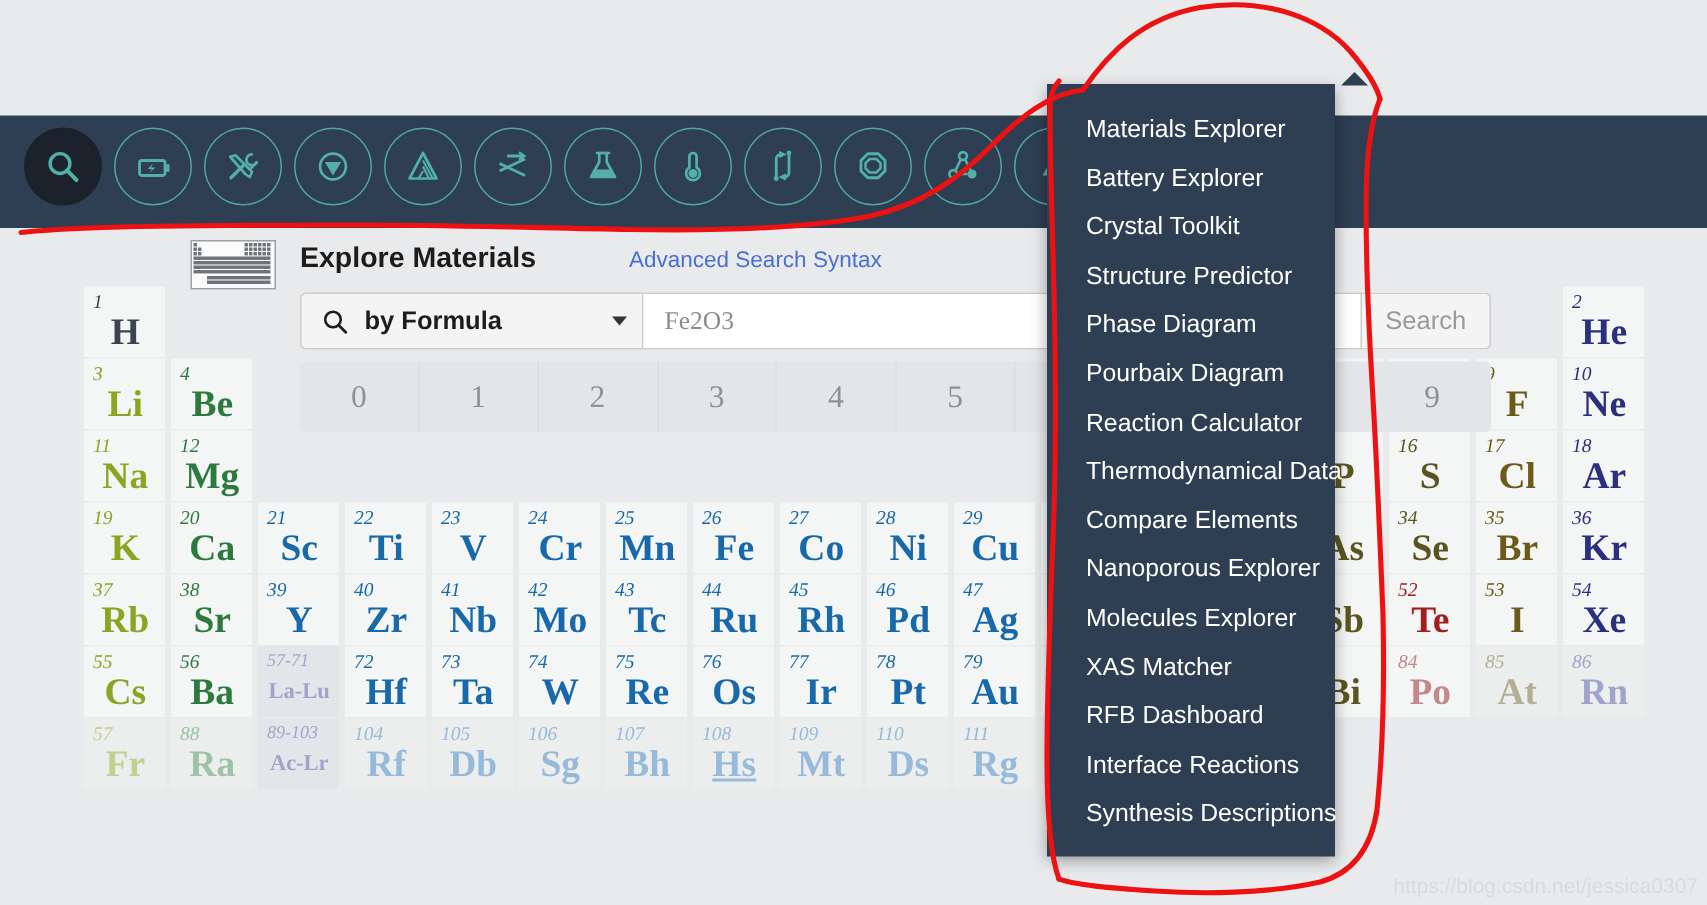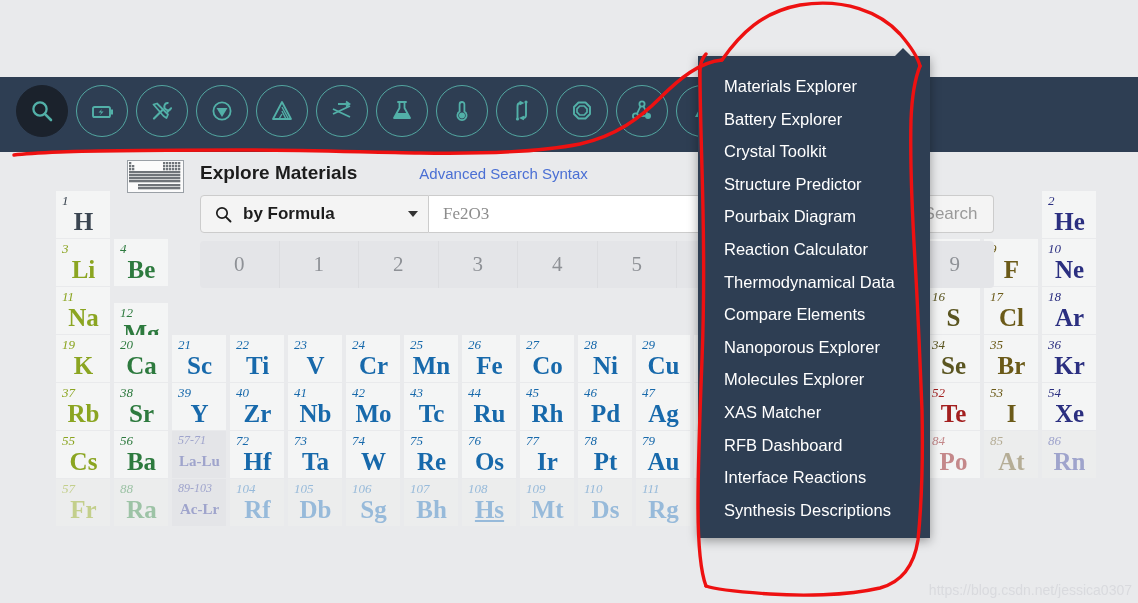--- a/index.html
+++ b/index.html
@@ -132,21 +132,21 @@
   .numcell {
     flex: 1; display: flex; align-items: center; justify-content: center;
     font-size: 21px; color: #8e9196;
     border-right: 1px solid #dcdde0;
     font-family: "Liberation Serif", serif;
   }
   .numcell:last-child { border-right: none; }
 
   
   .dropdown {
-    position: absolute; left: 698px; top: 56px; width: 232px;
+    position: absolute; left: 698px; top: 56px; width: 192px;
     background: #2e3e53; padding: 14px 0 12px 0;
     box-shadow: 0 3px 10px rgba(0,0,0,.35);
     z-index: 40;
   }
   .dropdown::before {
     content: ""; position: absolute; top: -8px; left: 196px;
     border-left: 9px solid transparent; border-right: 9px solid transparent;
     border-bottom: 9px solid #2e3e53;
   }
   .ditem {
@@ -304,21 +304,21 @@
           <div class="sym" style="color: rgb(107, 90, 24);">F</div>
         </div>
         <div class="cell" style="left: 1042px; top: 87px;">
           <div class="num" style="color: rgb(43, 47, 128);">10</div>
           <div class="sym" style="color: rgb(43, 47, 128);">Ne</div>
         </div>
         <div class="cell" style="left: 56px; top: 135px;">
           <div class="num" style="color: rgb(139, 165, 33);">11</div>
           <div class="sym" style="color: rgb(139, 165, 33);">Na</div>
         </div>
-        <div class="cell" style="left: 114px; top: 135px; margin-top: 16px;">
+        <div class="cell" style="left: 114px; top: 135px;">
           <div class="num" style="color: rgb(45, 122, 62);">12</div>
           <div class="sym" style="color: rgb(45, 122, 62);">Mg</div>
         </div>
         <div class="cell" style="left: 752px; top: 135px;">
           <div class="num" style="color: rgb(122, 106, 32);">13</div>
           <div class="sym" style="color: rgb(122, 106, 32);">Al</div>
         </div>
         <div class="cell" style="left: 810px; top: 135px;">
           <div class="num" style="color: rgb(90, 85, 32);">14</div>
           <div class="sym" style="color: rgb(90, 85, 32);">Si</div>
@@ -673,20 +673,21 @@
           <div class="numcell">9</div>
         </div>
     </div>
   </div>
 
   <div class="dropdown">
       <div class="ditem">Materials Explorer</div>
       <div class="ditem">Battery Explorer</div>
       <div class="ditem">Crystal Toolkit</div>
       <div class="ditem">Structure Predictor</div>
+      <div class="ditem">Phase Diagram</div>
       <div class="ditem">Pourbaix Diagram</div>
       <div class="ditem">Reaction Calculator</div>
       <div class="ditem">Thermodynamical Data</div>
       <div class="ditem">Compare Elements</div>
       <div class="ditem">Nanoporous Explorer</div>
       <div class="ditem">Molecules Explorer</div>
       <div class="ditem">XAS Matcher</div>
       <div class="ditem">RFB Dashboard</div>
       <div class="ditem">Interface Reactions</div>
       <div class="ditem">Synthesis Descriptions</div>

